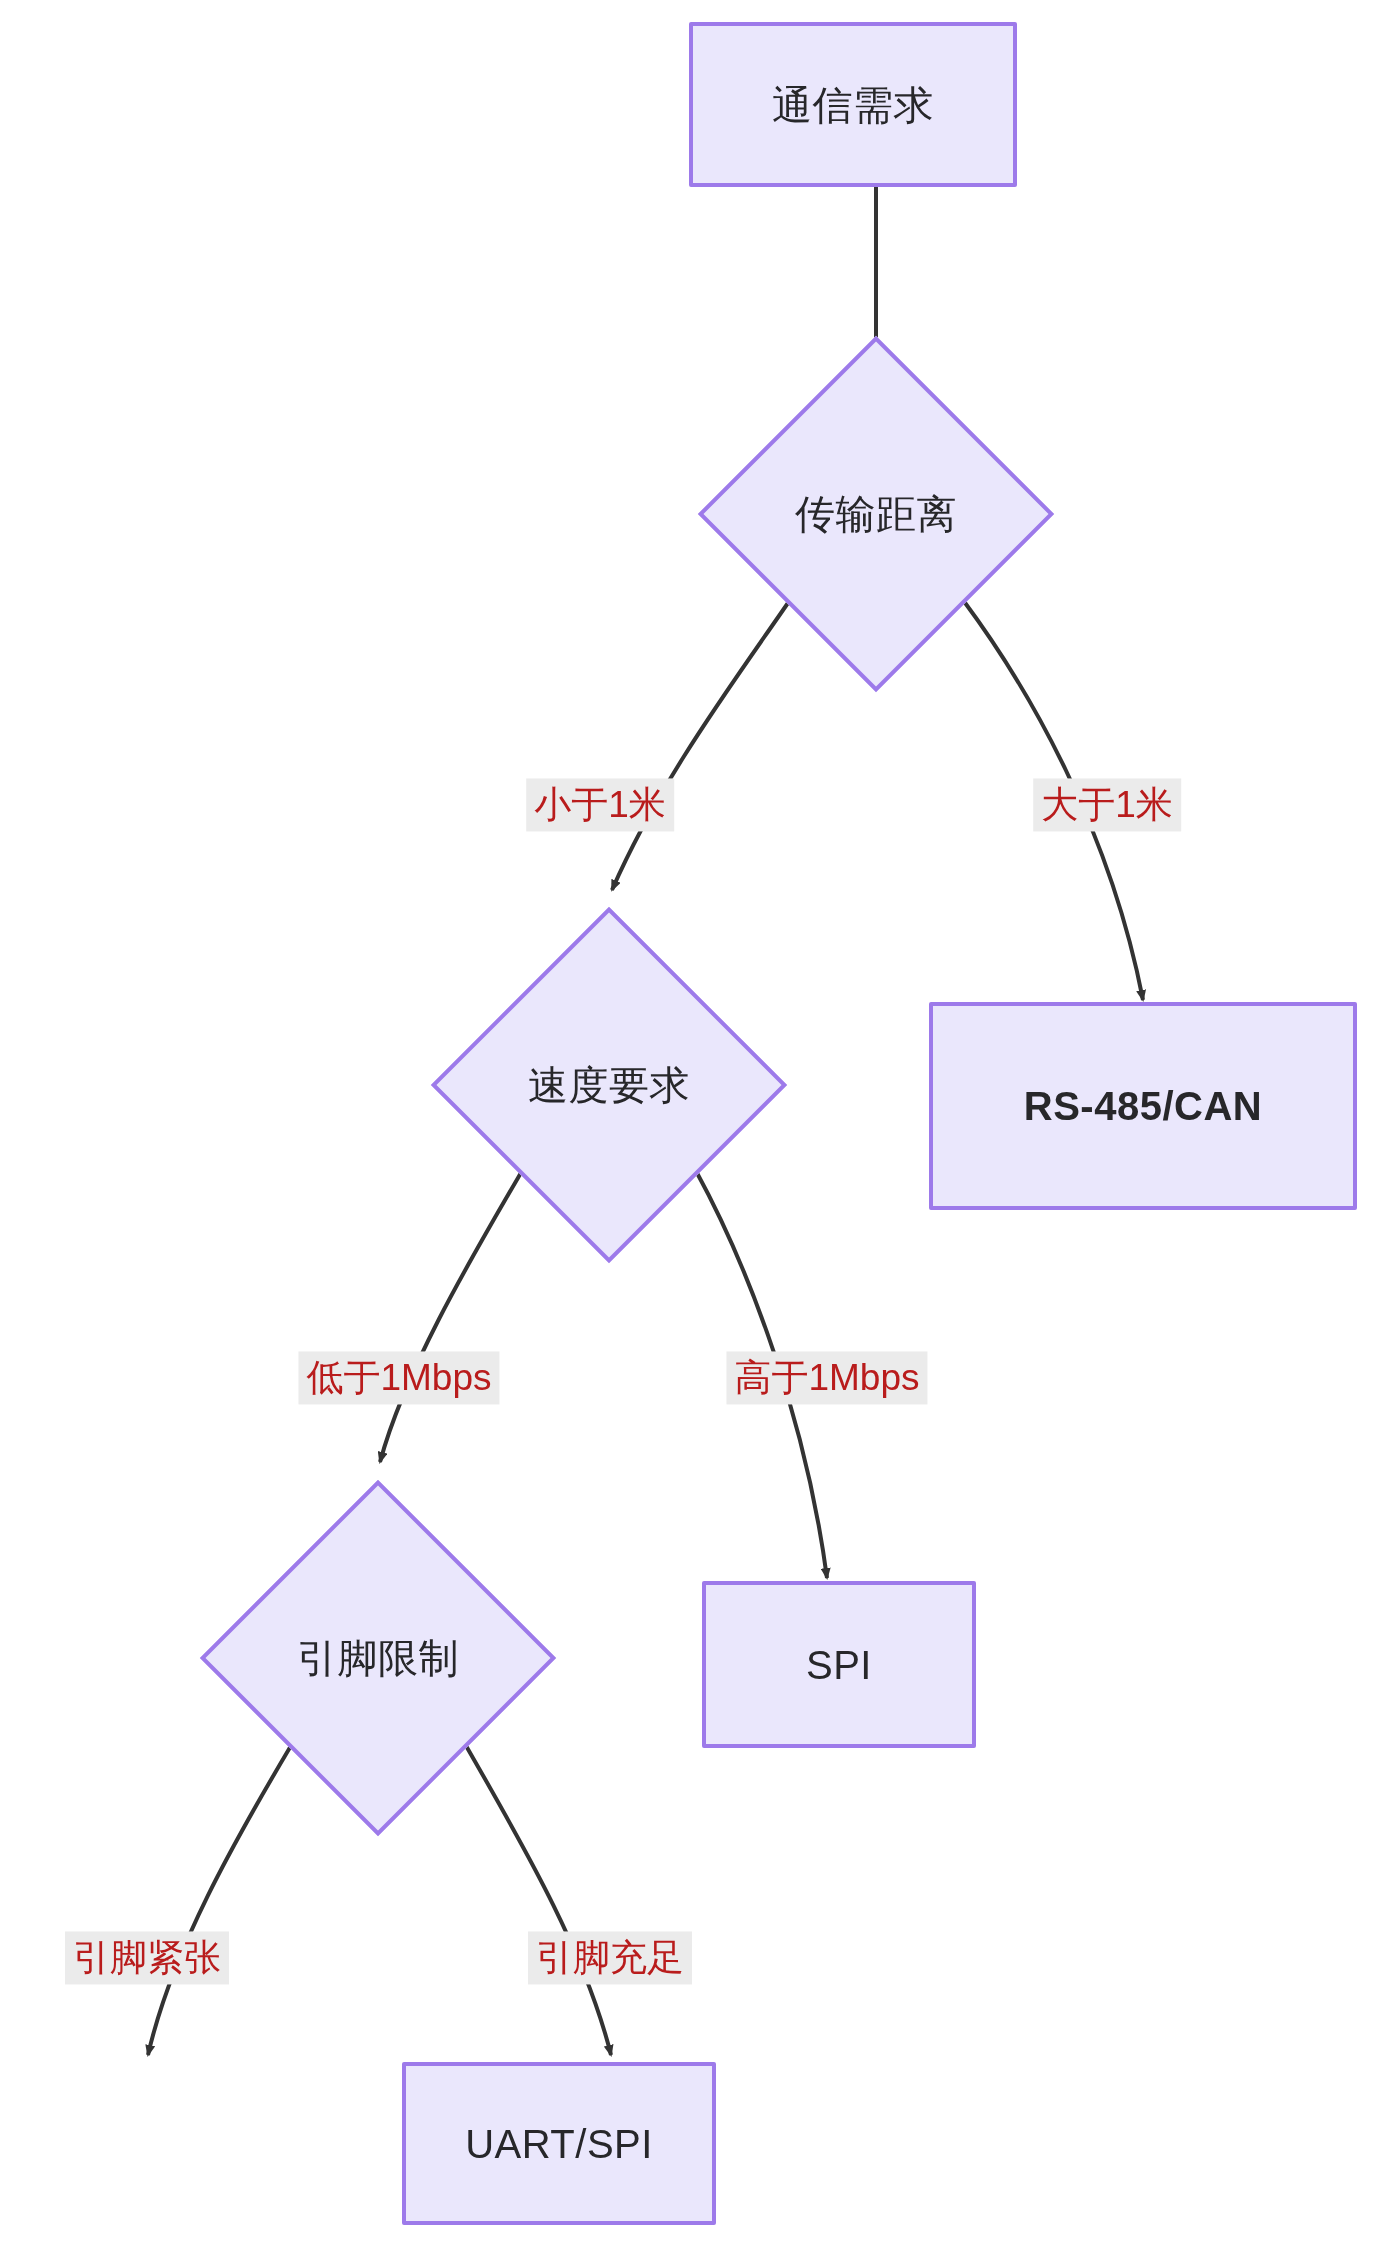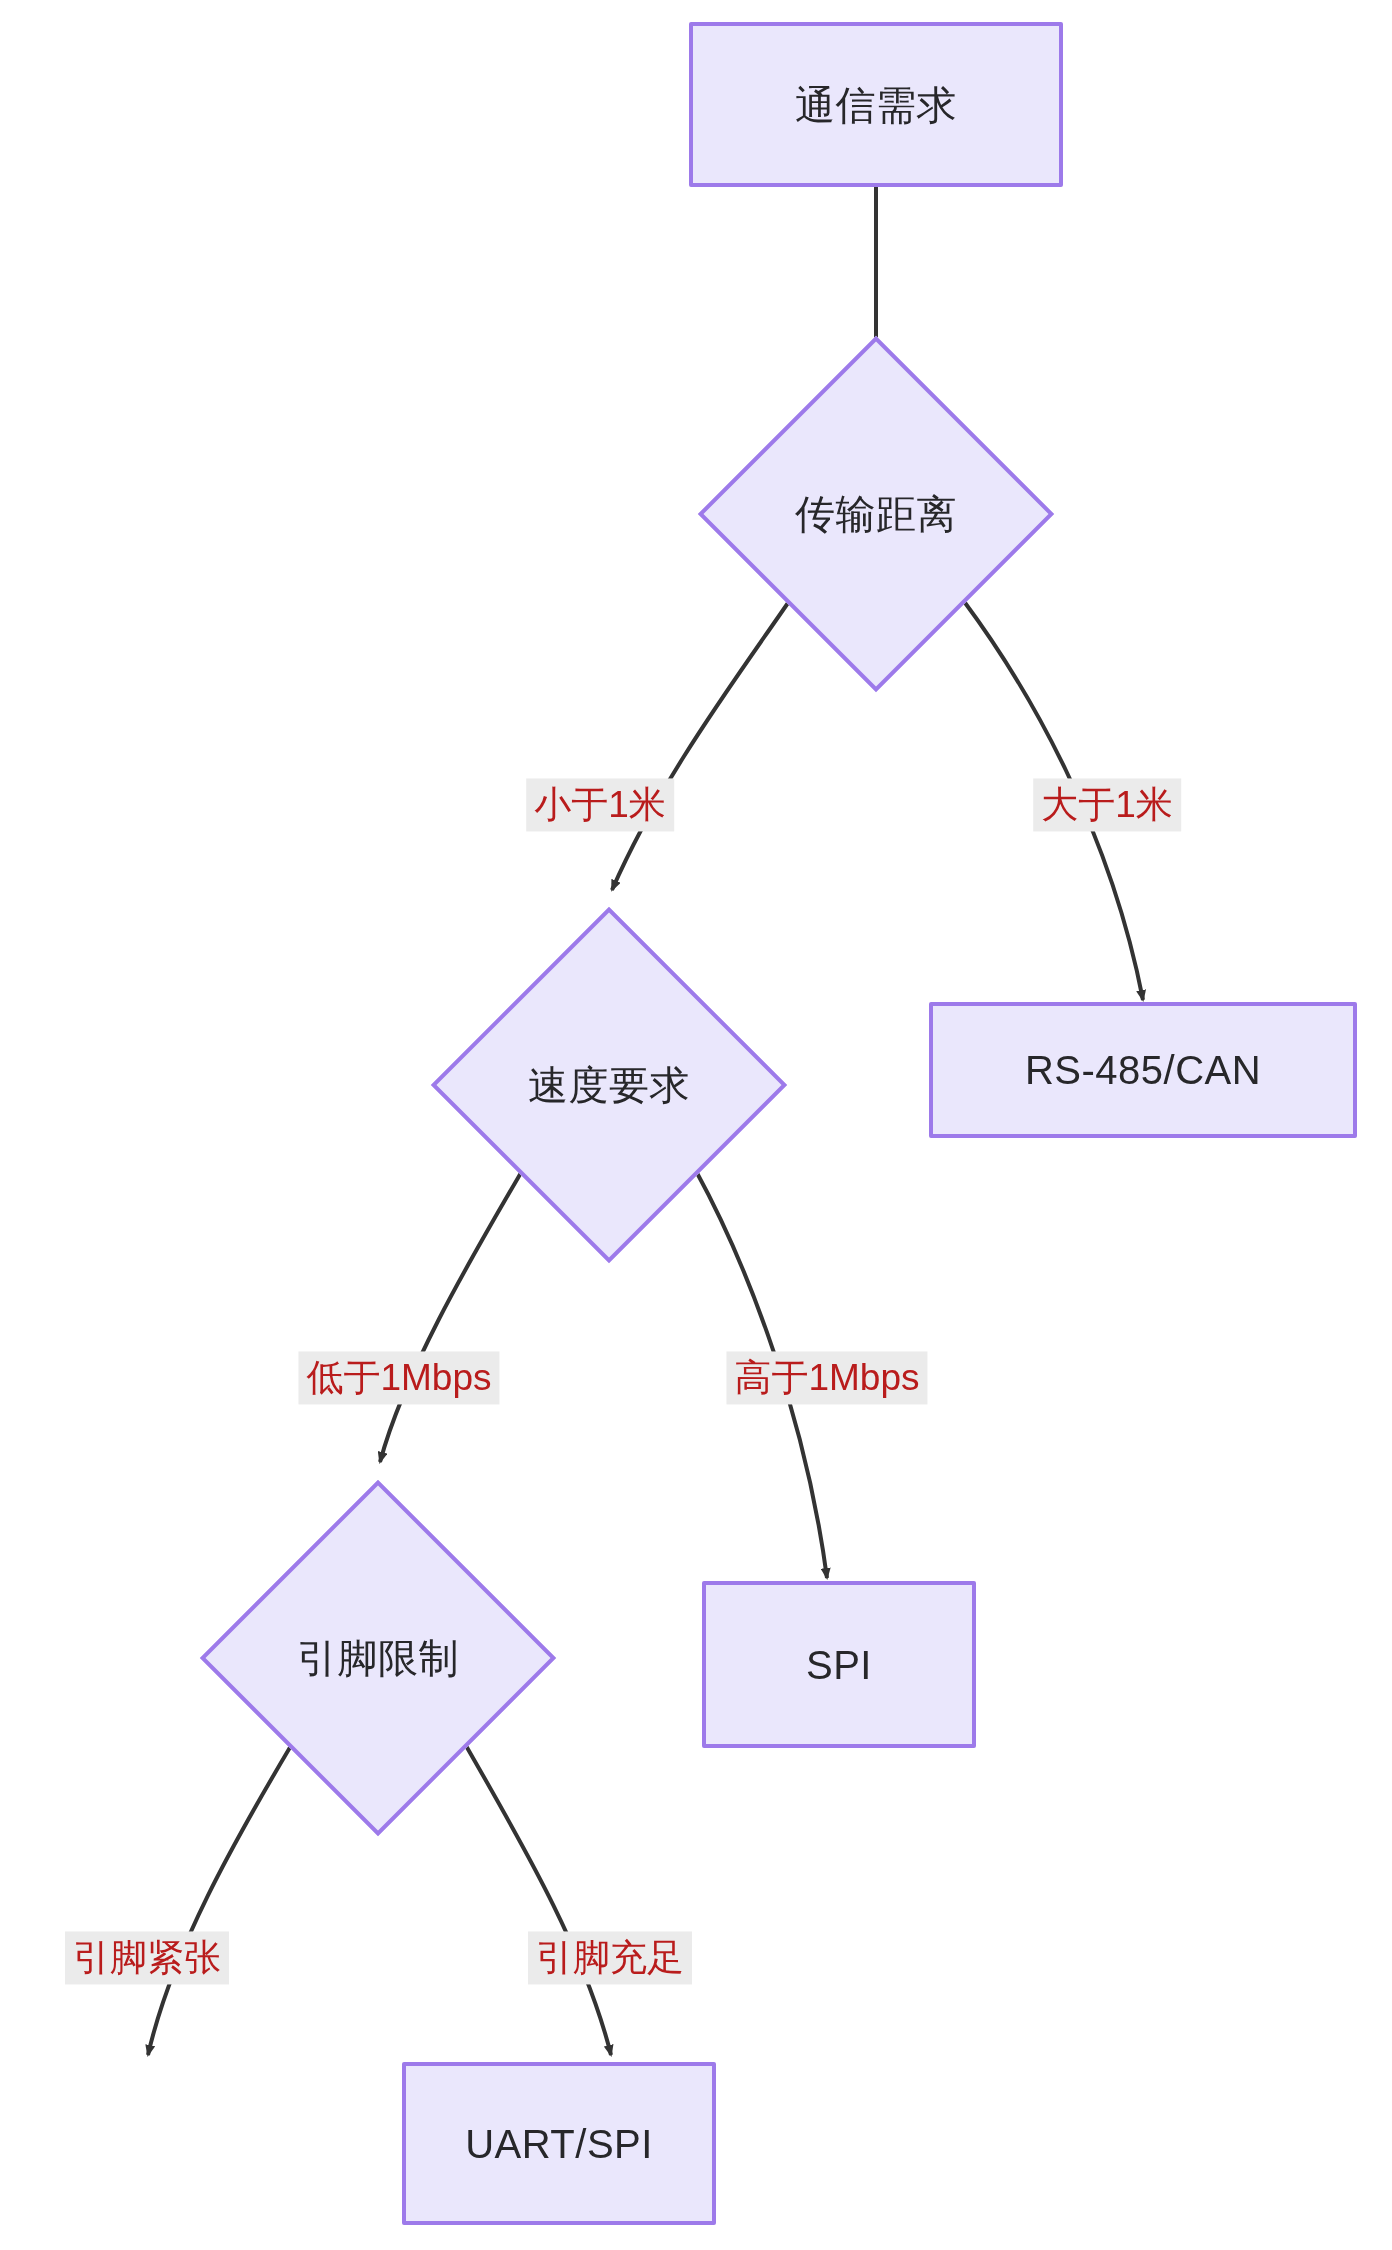--- a/index.html
+++ b/index.html
@@ -95,30 +95,30 @@
 
     <path d="M522,1171 C470,1260 405,1370 380,1462" fill="none" stroke="#333333" stroke-width="4" marker-end="url(#arrowhead)"></path>
 
     <path d="M696,1171 C750,1270 806,1420 827,1578" fill="none" stroke="#333333" stroke-width="4" marker-end="url(#arrowhead)"></path>
 
     <path d="M292,1744 C235,1840 172,1950 148,2055" fill="none" stroke="#333333" stroke-width="4" marker-end="url(#arrowhead)"></path>
 
     <path d="M465,1744 C520,1840 585,1950 611,2055" fill="none" stroke="#333333" stroke-width="4" marker-end="url(#arrowhead)"></path>
   </svg>
 
-  <div class="node rect" style="left:689px; top:22px; width:374px; height:165px;">
+  <div class="node rect" style="left:689px; top:22px; width:328px; height:165px;">
     <span>通信需求</span>
   </div>
 
   <div class="node decision" style="left:750px; top:388px; width:252px; height:252px;">
     <span class="dia-shape"></span>
     <span class="dia-label">传输距离</span>
   </div>
 
-  <div class="node rect" style="left:929px; top:1002px; width:428px; height:136px;">
+  <div class="node rect" style="left:929px; top:1002px; width:428px; height:208px;font-weight:bold;">
     <span>RS-485/CAN</span>
   </div>
 
   <div class="node decision" style="left:483px; top:959px; width:252px; height:252px;">
     <span class="dia-shape"></span>
     <span class="dia-label">速度要求</span>
   </div>
 
   <div class="node rect" style="left:702px; top:1581px; width:274px; height:167px;">
     <span>SPI</span>

